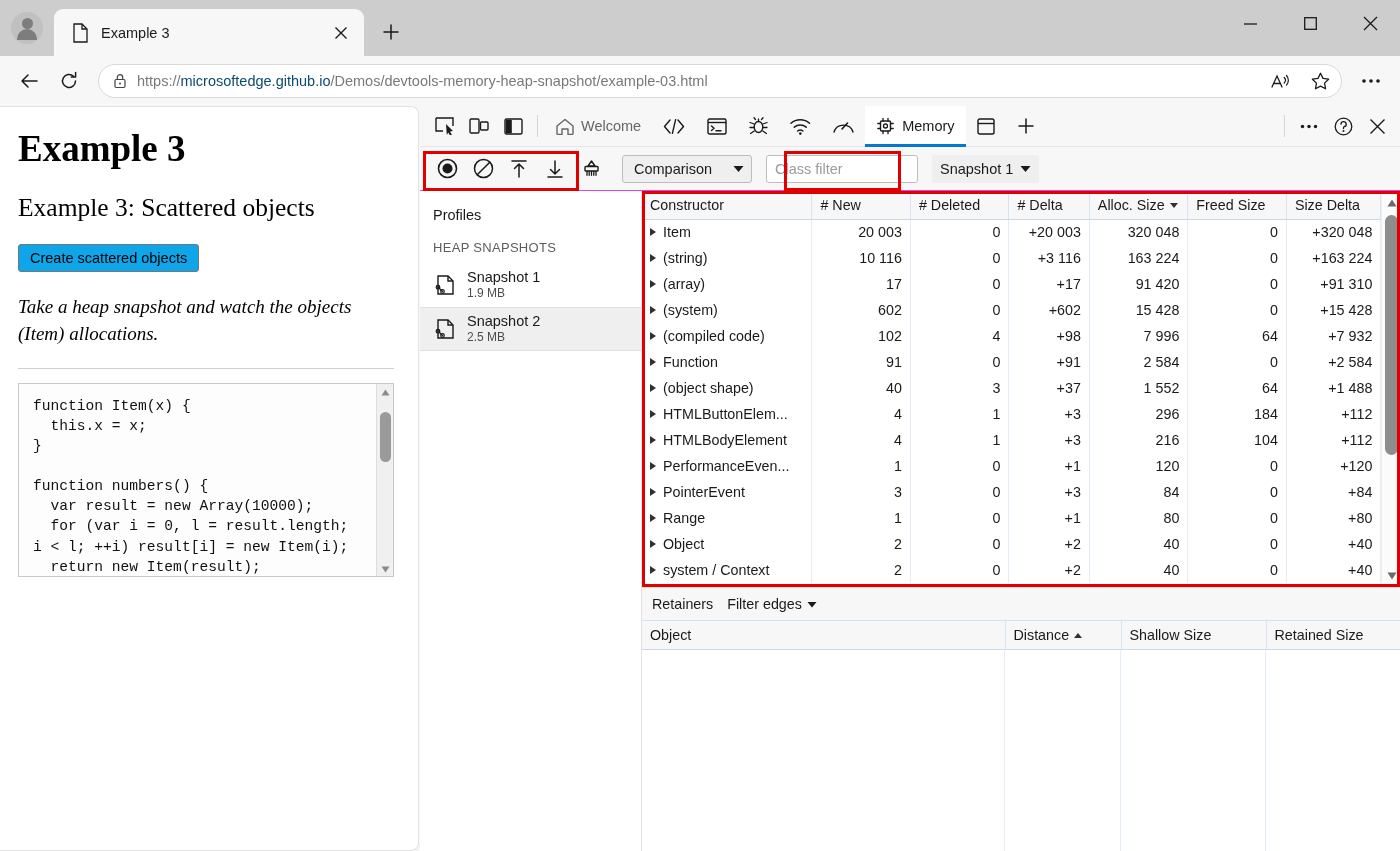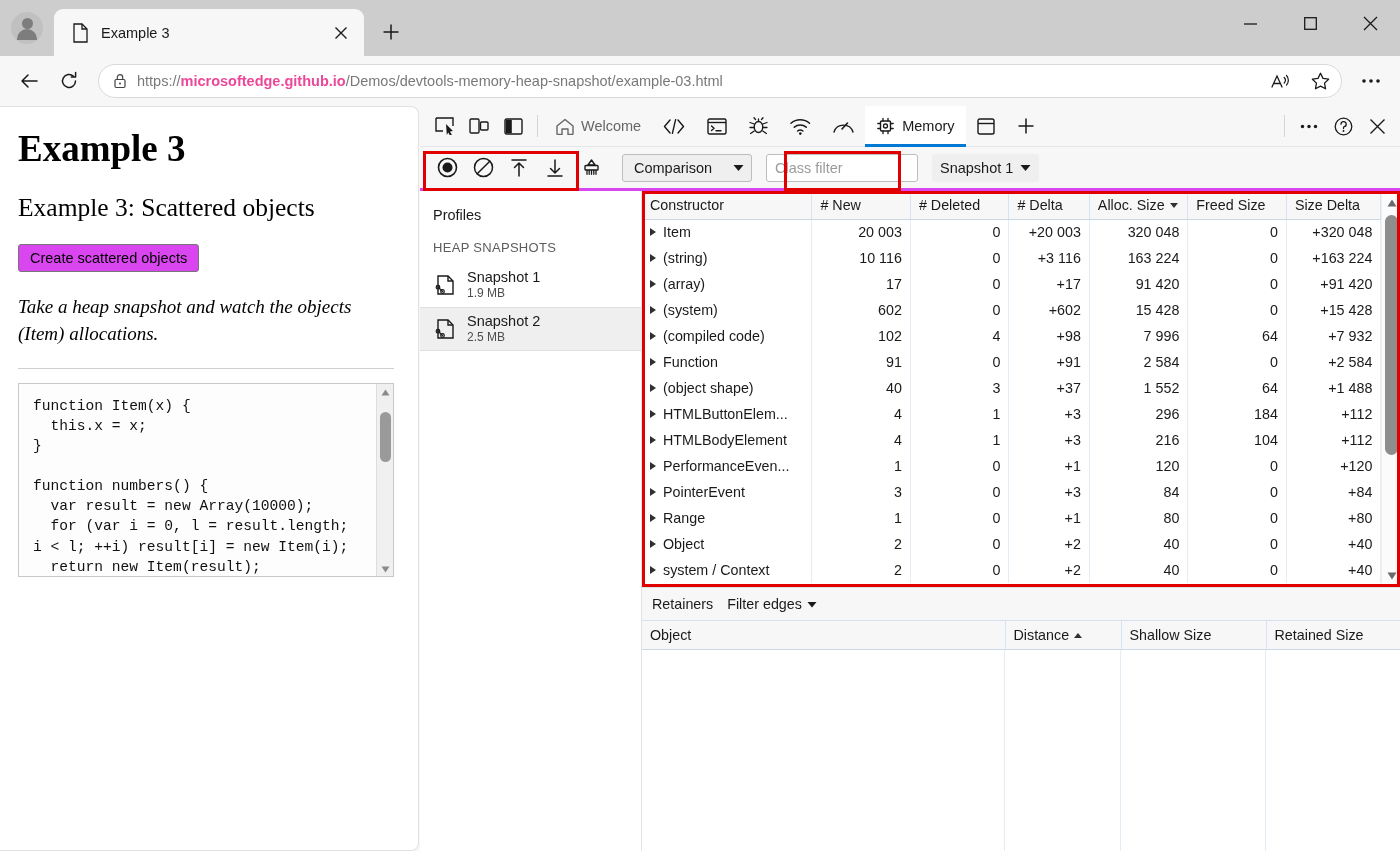--- a/index.html
+++ b/index.html
@@ -58,21 +58,21 @@
   .nav-icon-btn {
     width: 38px; height: 38px; display:flex; align-items:center; justify-content:center;
     border-radius: 5px; flex-shrink: 0;
   }
   .omnibox {
     flex: 1; height: 34px; background: #ffffff; border-radius: 17px;
     border: 1px solid #d9d9d9; display: flex; align-items: center;
     padding: 0 6px 0 14px; margin: 0 8px; gap: 10px;
   }
   .omnibox-url { font-size: 14.5px; color: #797979; white-space: nowrap; }
-  .omnibox-url b { color: #ec4899; font-weight: 700; }
+  .omnibox-url b { color: #0c4a6e; font-weight: 400; }
   .omni-btn {
     width: 30px; height: 30px; display:flex; align-items:center; justify-content:center;
     border-radius: 5px; flex-shrink:0;
   }
 
   
   .content-area {
     position: absolute; top: 106px; left: 0; width: 1400px; height: 745px;
     display: flex; background: #f7f7f7;
   }
@@ -81,21 +81,21 @@
   .page-pane {
     width: 419px; height: 745px; background: #ffffff;
     border: 1px solid #e2e2e2; border-left: none; border-radius: 0 8px 8px 0;
     position: relative; overflow: hidden;
   }
   .page-inner { padding: 22px 24px 0 18px; font-family: "Liberation Serif", serif; }
   .page-h1 { font-size: 37px; font-weight: bold; color: #000; margin-bottom: 24px; line-height:1.1;}
   .page-h2 { font-size: 25.5px; font-weight: normal; color: #000; margin-bottom: 22px; line-height:1.1;}
   .page-button {
     font-family: "Liberation Sans", sans-serif; font-size: 14.5px;
-    padding: 5px 11px; background: #d946ef; border: 1px solid #767676;
+    padding: 5px 11px; background: #0ea5e9; border: 1px solid #767676;
     border-radius: 3px; color: #000; margin-bottom: 22px;
   }
   .page-para { font-size: 19px; color: #000; line-height: 1.42; margin-bottom: 20px; font-style: italic; }
   .page-hr { height: 1px; background: #d0d0d0; border: none; margin: 0 0 14px 0; }
   .code-box {
     border: 1px solid #c9c9c9; background: #fdfdfd; height: 194px;
     position: relative; overflow: hidden;
   }
   .code-text {
     font-family: "Liberation Mono", monospace; font-size: 14.6px; color: #111;
@@ -130,21 +130,21 @@
     font-size: 14.5px; color: #666; position: relative; flex-shrink: 0;
   }
   .dt-tab.active { background: #ffffff; color: #1a1a1a; }
   .dt-tab.active::after {
     content:''; position:absolute; left:0; right:0; bottom:0; height:3px; background:#0078d4;
   }
   .dt-tabbar-right { margin-left: auto; display:flex; align-items:center; padding-right: 6px; }
 
   .dt-toolbar {
     height: 44px; background: #f7f7f7; display: flex; align-items: center;
-    padding-left: 10px; gap: 2px; border-bottom: 3px solid #d946ef;
+    padding-left: 10px; gap: 2px; border-bottom: 1px solid #d946ef;
     position: relative;
   }
   .tool-ico {
     width: 34px; height: 34px; display:flex; align-items:center; justify-content:center;
     border-radius: 4px; flex-shrink:0;
   }
   .select-box {
     height: 28px; background: #efefef; border: 1px solid #bdbdbd; border-radius: 3px;
     display:flex; align-items:center; justify-content: space-between; padding: 0 7px 0 11px;
     font-size: 14.5px; color: #1a1a1a; min-width: 130px; gap: 8px;
@@ -632,21 +632,21 @@
                       <span class="ctor-cell">
                         <span class="tri"></span>
                         <span>(array)</span>
                       </span>
                     </td>
                     <td class="num">17</td>
                     <td class="num">0</td>
                     <td class="num">+17</td>
                     <td class="num">91 420</td>
                     <td class="num">0</td>
-                    <td class="num">+91 420</td>
+                    <td class="num">+91 310</td>
                     <td style="border-right:none;"></td>
                   </tr>
                 <tr>
                     <td>
                       <span class="ctor-cell">
                         <span class="tri"></span>
                         <span>(system)</span>
                       </span>
                     </td>
                     <td class="num">602</td>

